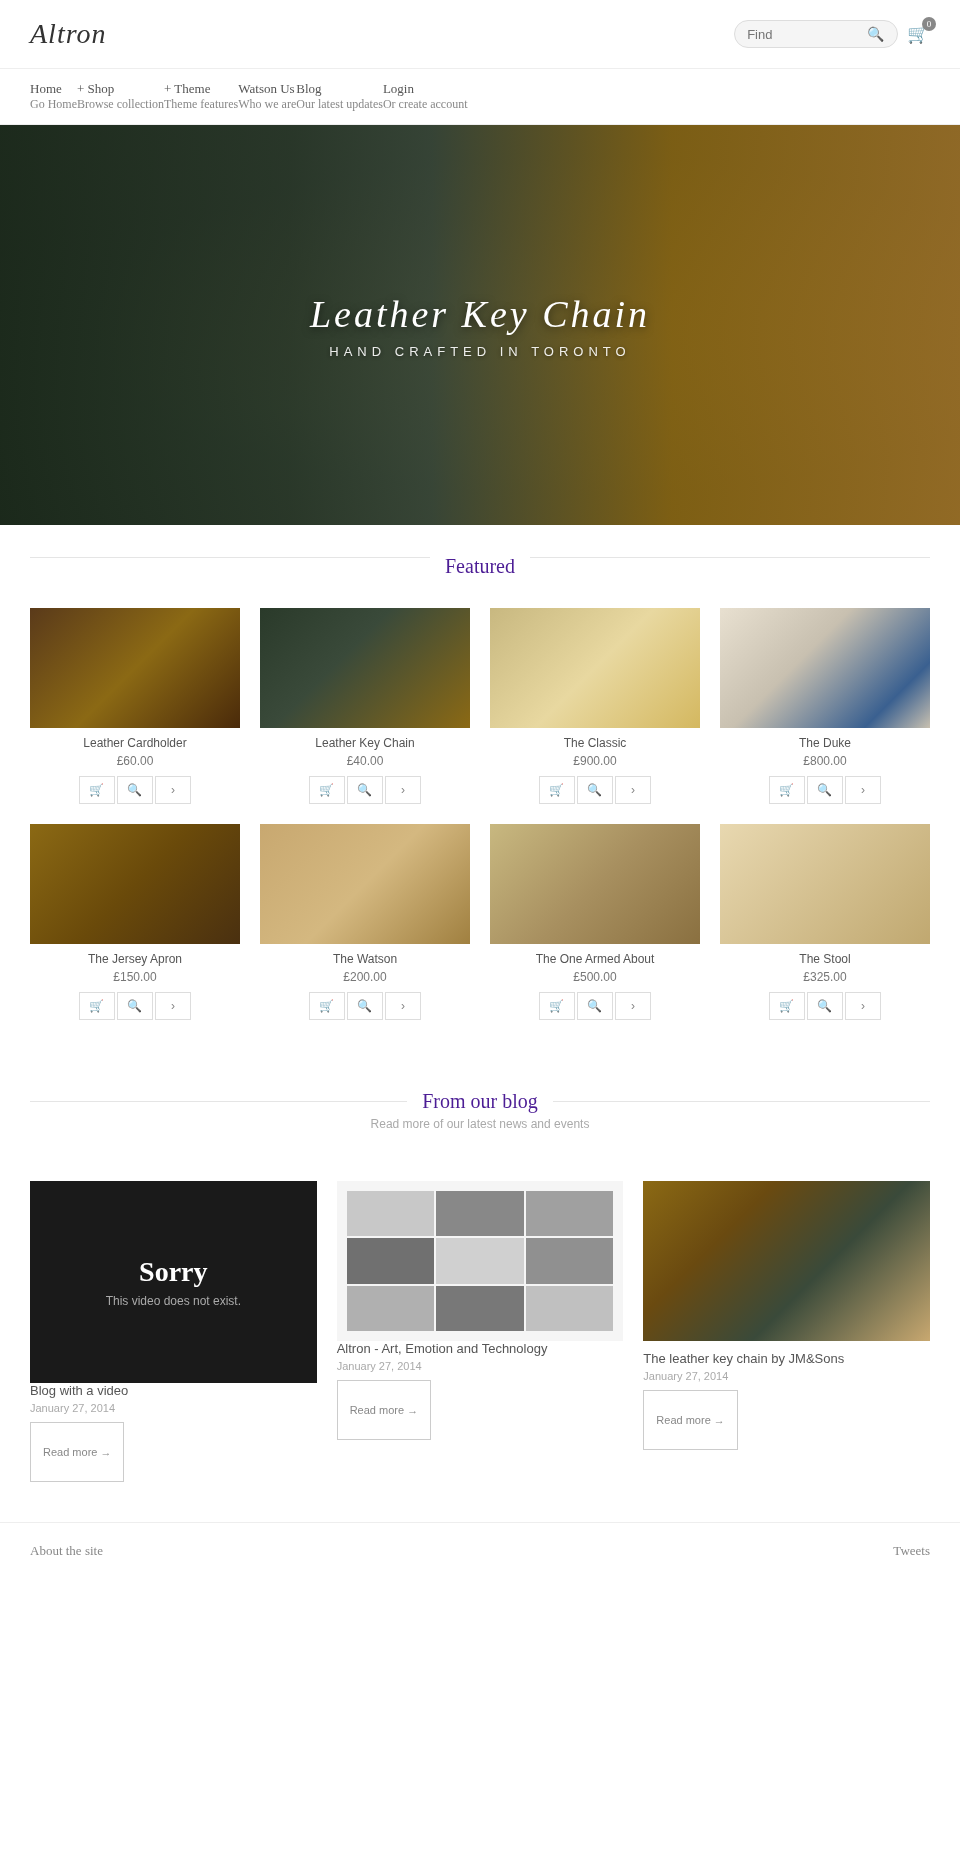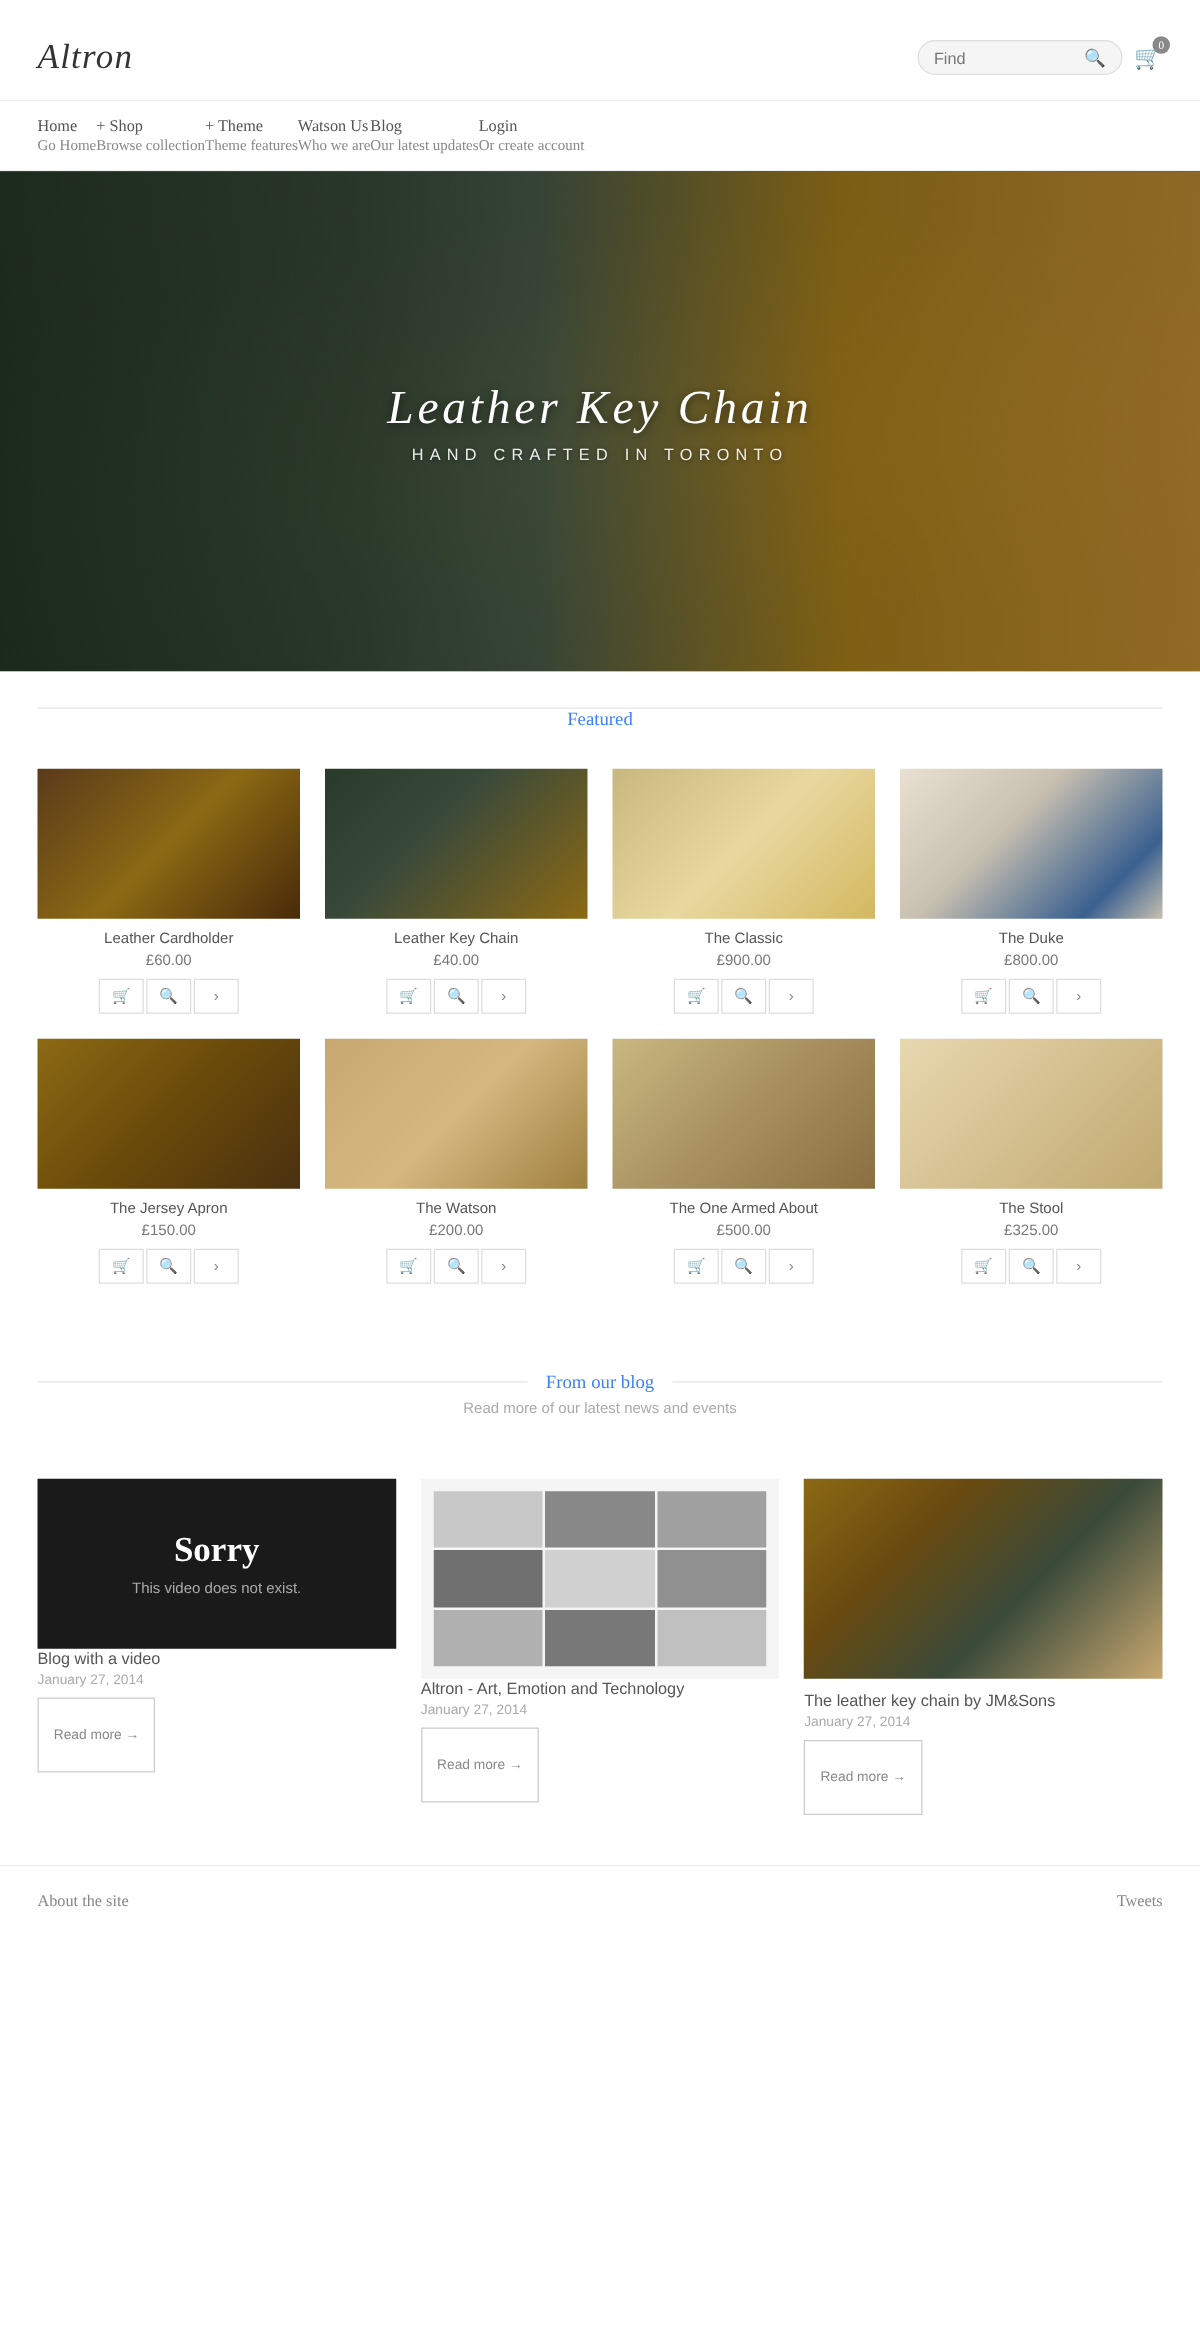--- a/index.html
+++ b/index.html
@@ -5,21 +5,20 @@
     * { margin: 0; padding: 0; box-sizing: border-box; }
     body { font-family: Georgia, 'Times New Roman', serif; background: #fff; color: #333; width: 960px; }
 
     
     .header {
       display: flex;
       align-items: center;
       justify-content: space-between;
       padding: 18px 30px;
       border-bottom: 1px solid #eee;
-      margin-top: 12px;
     }
     .logo {
       font-size: 28px;
       font-style: italic;
       font-weight: 400;
       letter-spacing: 1px;
     }
     .header-right {
       display: flex;
       align-items: center;
@@ -147,22 +146,22 @@
     .section-divider::before {
       content: '';
       position: absolute;
       top: 50%;
       left: 30px;
       right: 30px;
       height: 1px;
       background: #e5e5e5;
     }
     .section-title {
-      font-size: 15px;
-      color: #3b82f6;
+      font-size: 20px;
+      color: #4c1d95;
       background: #fff;
       position: relative;
       z-index: 1;
       display: inline-block;
       padding: 0 15px;
     }
     .section-subtitle {
       font-size: 12px;
       color: #aaa;
       font-family: Arial, sans-serif;
@@ -245,21 +244,21 @@
       margin-bottom: 10px;
       overflow: hidden;
     }
     .blog-img-sorry {
       background: #1a1a1a;
       display: flex;
       flex-direction: column;
       align-items: center;
       justify-content: center;
       color: #fff;
-      height: 136px;
+      height: 202px;
     }
     .sorry-title {
       font-size: 28px;
       font-weight: bold;
       margin-bottom: 6px;
     }
     .sorry-text {
       font-size: 12px;
       color: #aaa;
       font-family: Arial, sans-serif;

